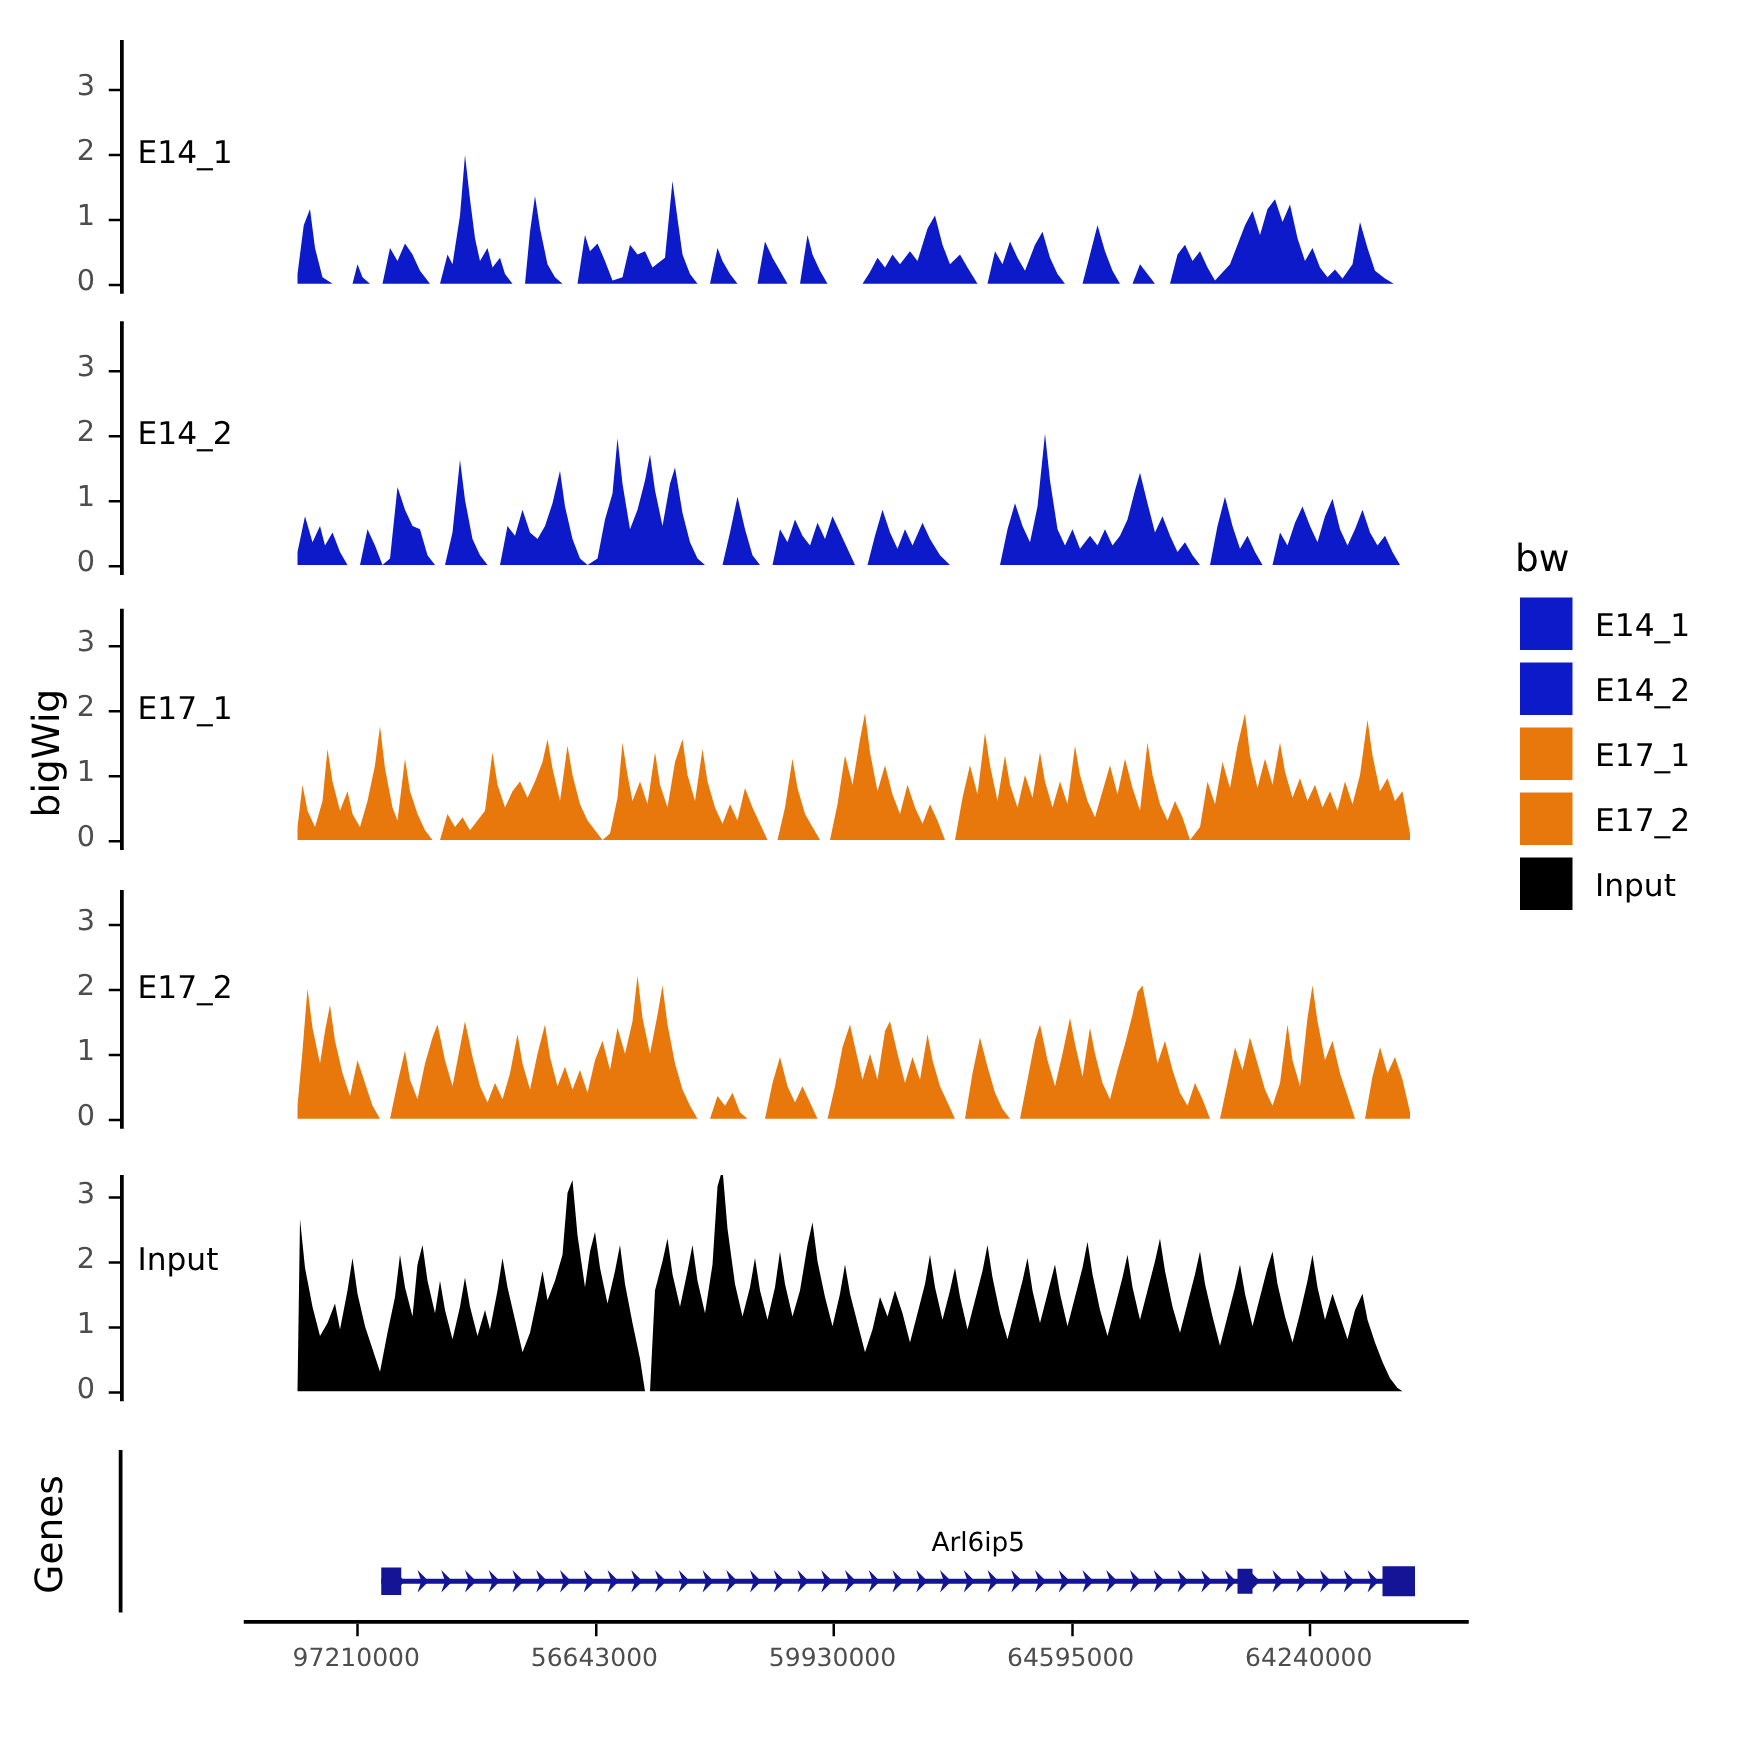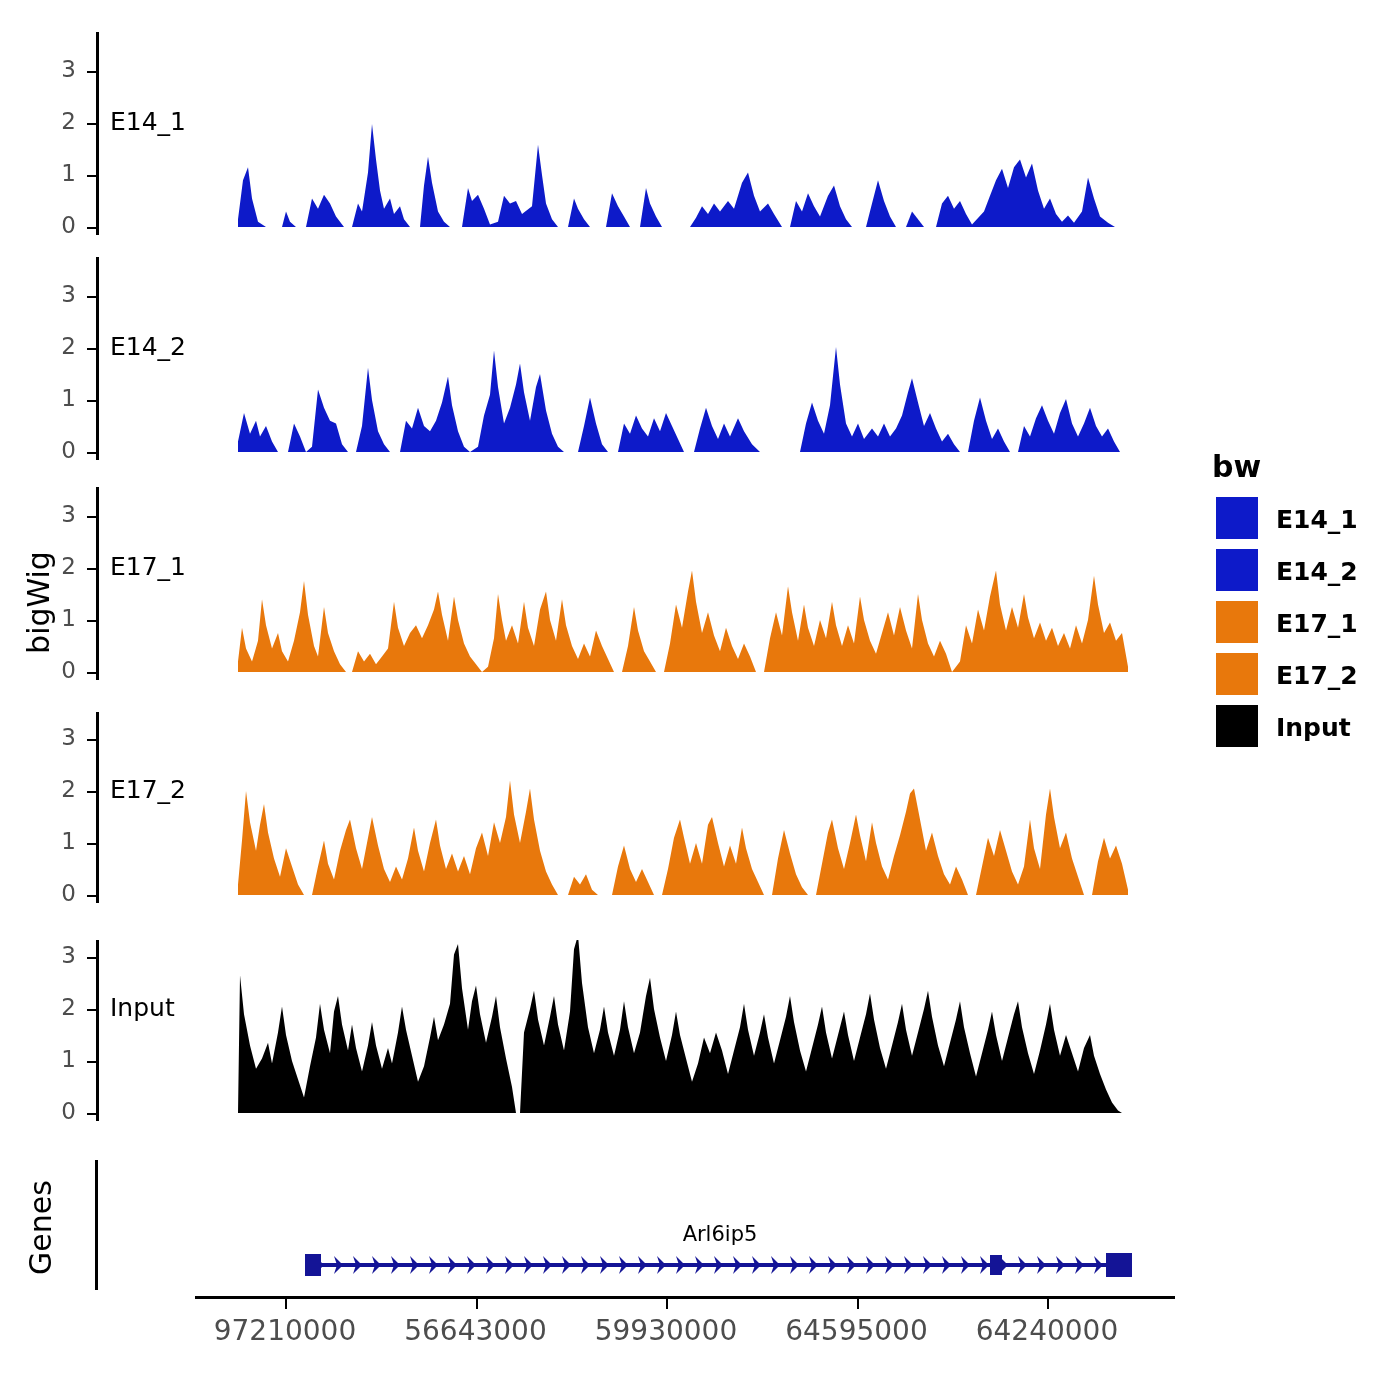--- a/index.html
+++ b/index.html
@@ -11,32 +11,32 @@
       transform-origin:50% 50%;white-space:nowrap;}
   .rot{transform:rotate(-90deg);}
 
   .panel{position:absolute;}
   .axisline{position:absolute;background:#000;}
   .tick{position:absolute;background:#000;height:2px;width:9px;}
   .ticklbl{position:absolute;font-size:23px;color:#4d4d4d;text-align:right;
       white-space:nowrap;}
   .tracklbl{position:absolute;font-size:25px;color:#000;white-space:nowrap;}
 
-  .xticklbl{position:absolute;font-size:28px;color:#4d4d4d;white-space:nowrap;
+  .xticklbl{position:absolute;font-size:20px;color:#4d4d4d;white-space:nowrap;
       text-align:center;}
   .xtick{position:absolute;background:#000;width:2px;height:10px;}
   .xaxis-title{position:absolute;font-size:31px;color:#000;text-align:center;
       width:100%;left:0;}
 
   .legend-title{position:absolute;font-size:30px;color:#000;}
   .legend-key{position:absolute;width:42px;height:42px;}
   .legend-lbl{position:absolute;font-size:25px;color:#000;white-space:nowrap;}
 
   .genelbl{position:absolute;font-size:21px;color:#000;white-space:nowrap;
-      text-align:center;}
+      text-align:right;}
   svg{display:block;}
 </style>
 </head>
 <body>
 
 <div id="root">
 
   <div class="yaxis-title rot" style="left:-22px;top:585px;width:120px;text-align:center;">bigWig</div>
   <div class="yaxis-title rot" style="left:-15px;top:1210px;width:110px;text-align:center;">Genes</div>
 
@@ -202,21 +202,21 @@
         <div class="xticklbl" style="left: 395.5px; top: 18px; width: 160px;">56643000</div>
         <div class="xtick" style="left: 666px; top: 3px;"></div>
         <div class="xticklbl" style="left: 586px; top: 18px; width: 160px;">59930000</div>
         <div class="xtick" style="left: 856.5px; top: 3px;"></div>
         <div class="xticklbl" style="left: 776.5px; top: 18px; width: 160px;">64595000</div>
         <div class="xtick" style="left: 1047px; top: 3px;"></div>
         <div class="xticklbl" style="left: 967px; top: 18px; width: 160px;">64240000</div>
       </div>
   </div>
 
-  <div style="position:absolute;left:1212px;top:449px;width:185px;height:290px;font-weight:bold;">
+  <div style="position:absolute;left:1212px;top:430px;width:185px;height:290px;">
     <div class="legend-title" style="left:0px;top:0px;">bw</div>
     <div id="legend-items">
         <div class="legend-key" style="left: 4px; top: 48px; background: rgb(13, 26, 201);"></div>
         <div class="legend-lbl" style="left: 64px; top: 56px;">E14_1</div>
         <div class="legend-key" style="left: 4px; top: 100px; background: rgb(13, 26, 201);"></div>
         <div class="legend-lbl" style="left: 64px; top: 108px;">E14_2</div>
         <div class="legend-key" style="left: 4px; top: 152px; background: rgb(232, 120, 12);"></div>
         <div class="legend-lbl" style="left: 64px; top: 160px;">E17_1</div>
         <div class="legend-key" style="left: 4px; top: 204px; background: rgb(232, 120, 12);"></div>
         <div class="legend-lbl" style="left: 64px; top: 212px;">E17_2</div>

